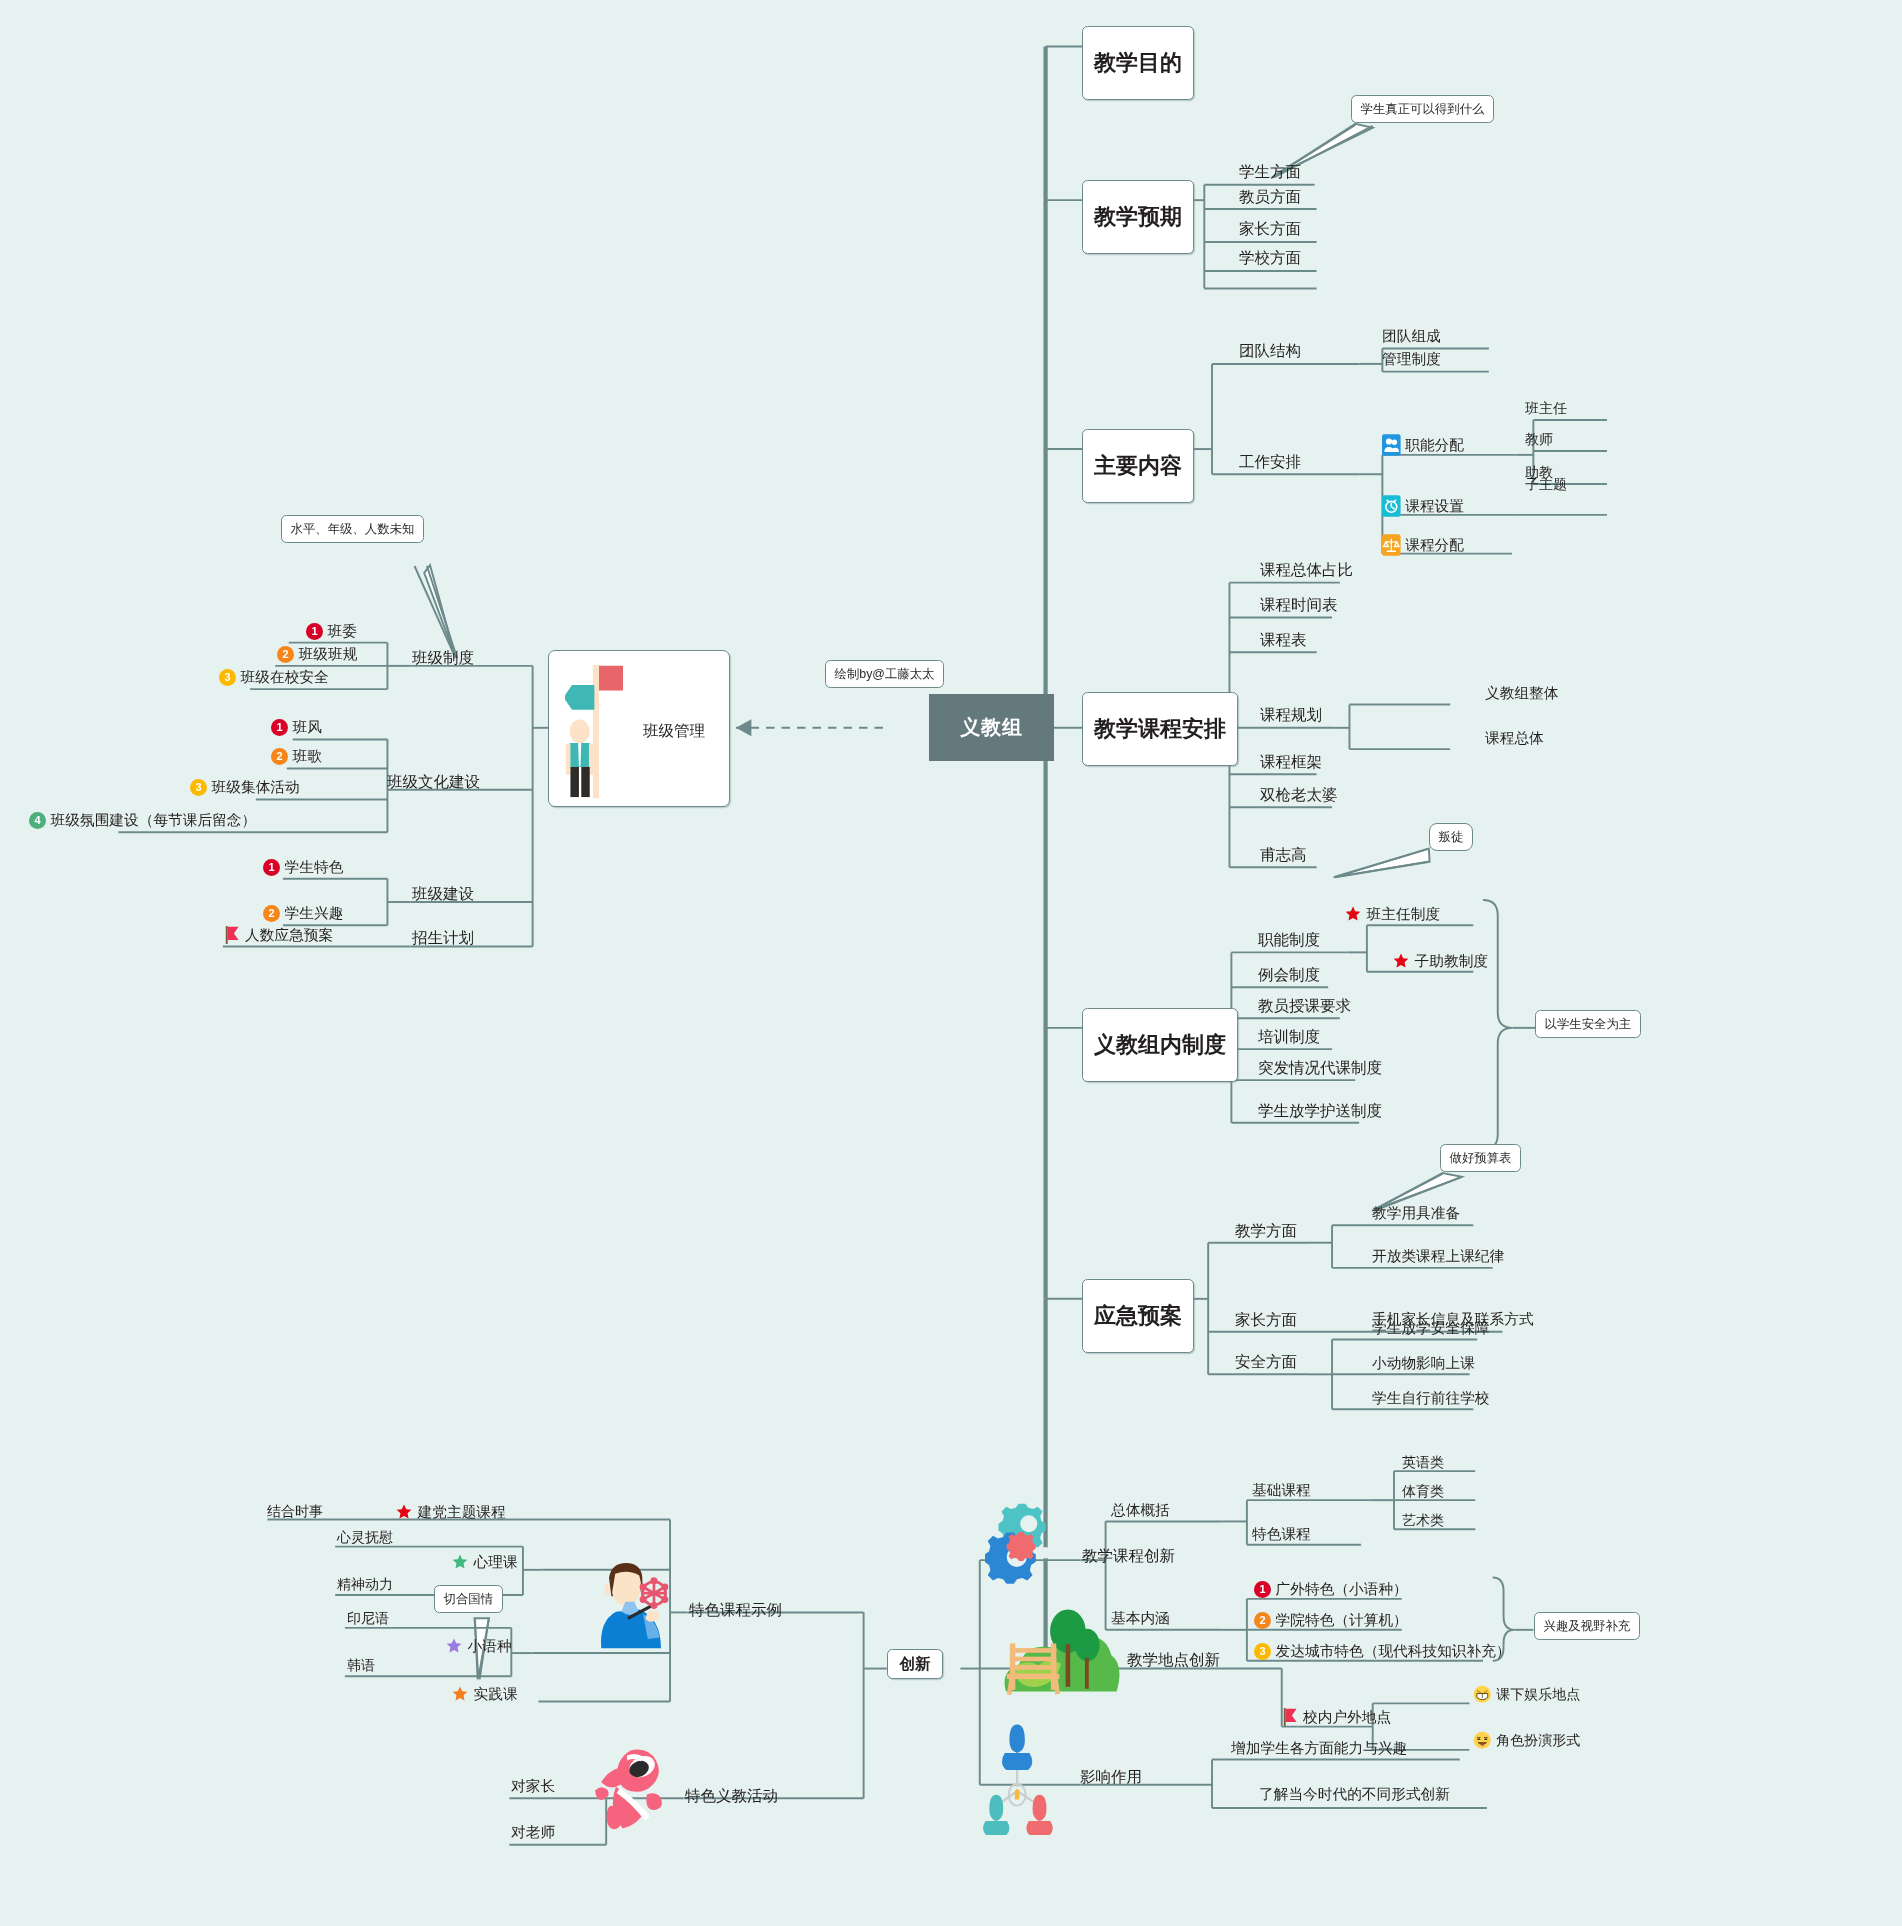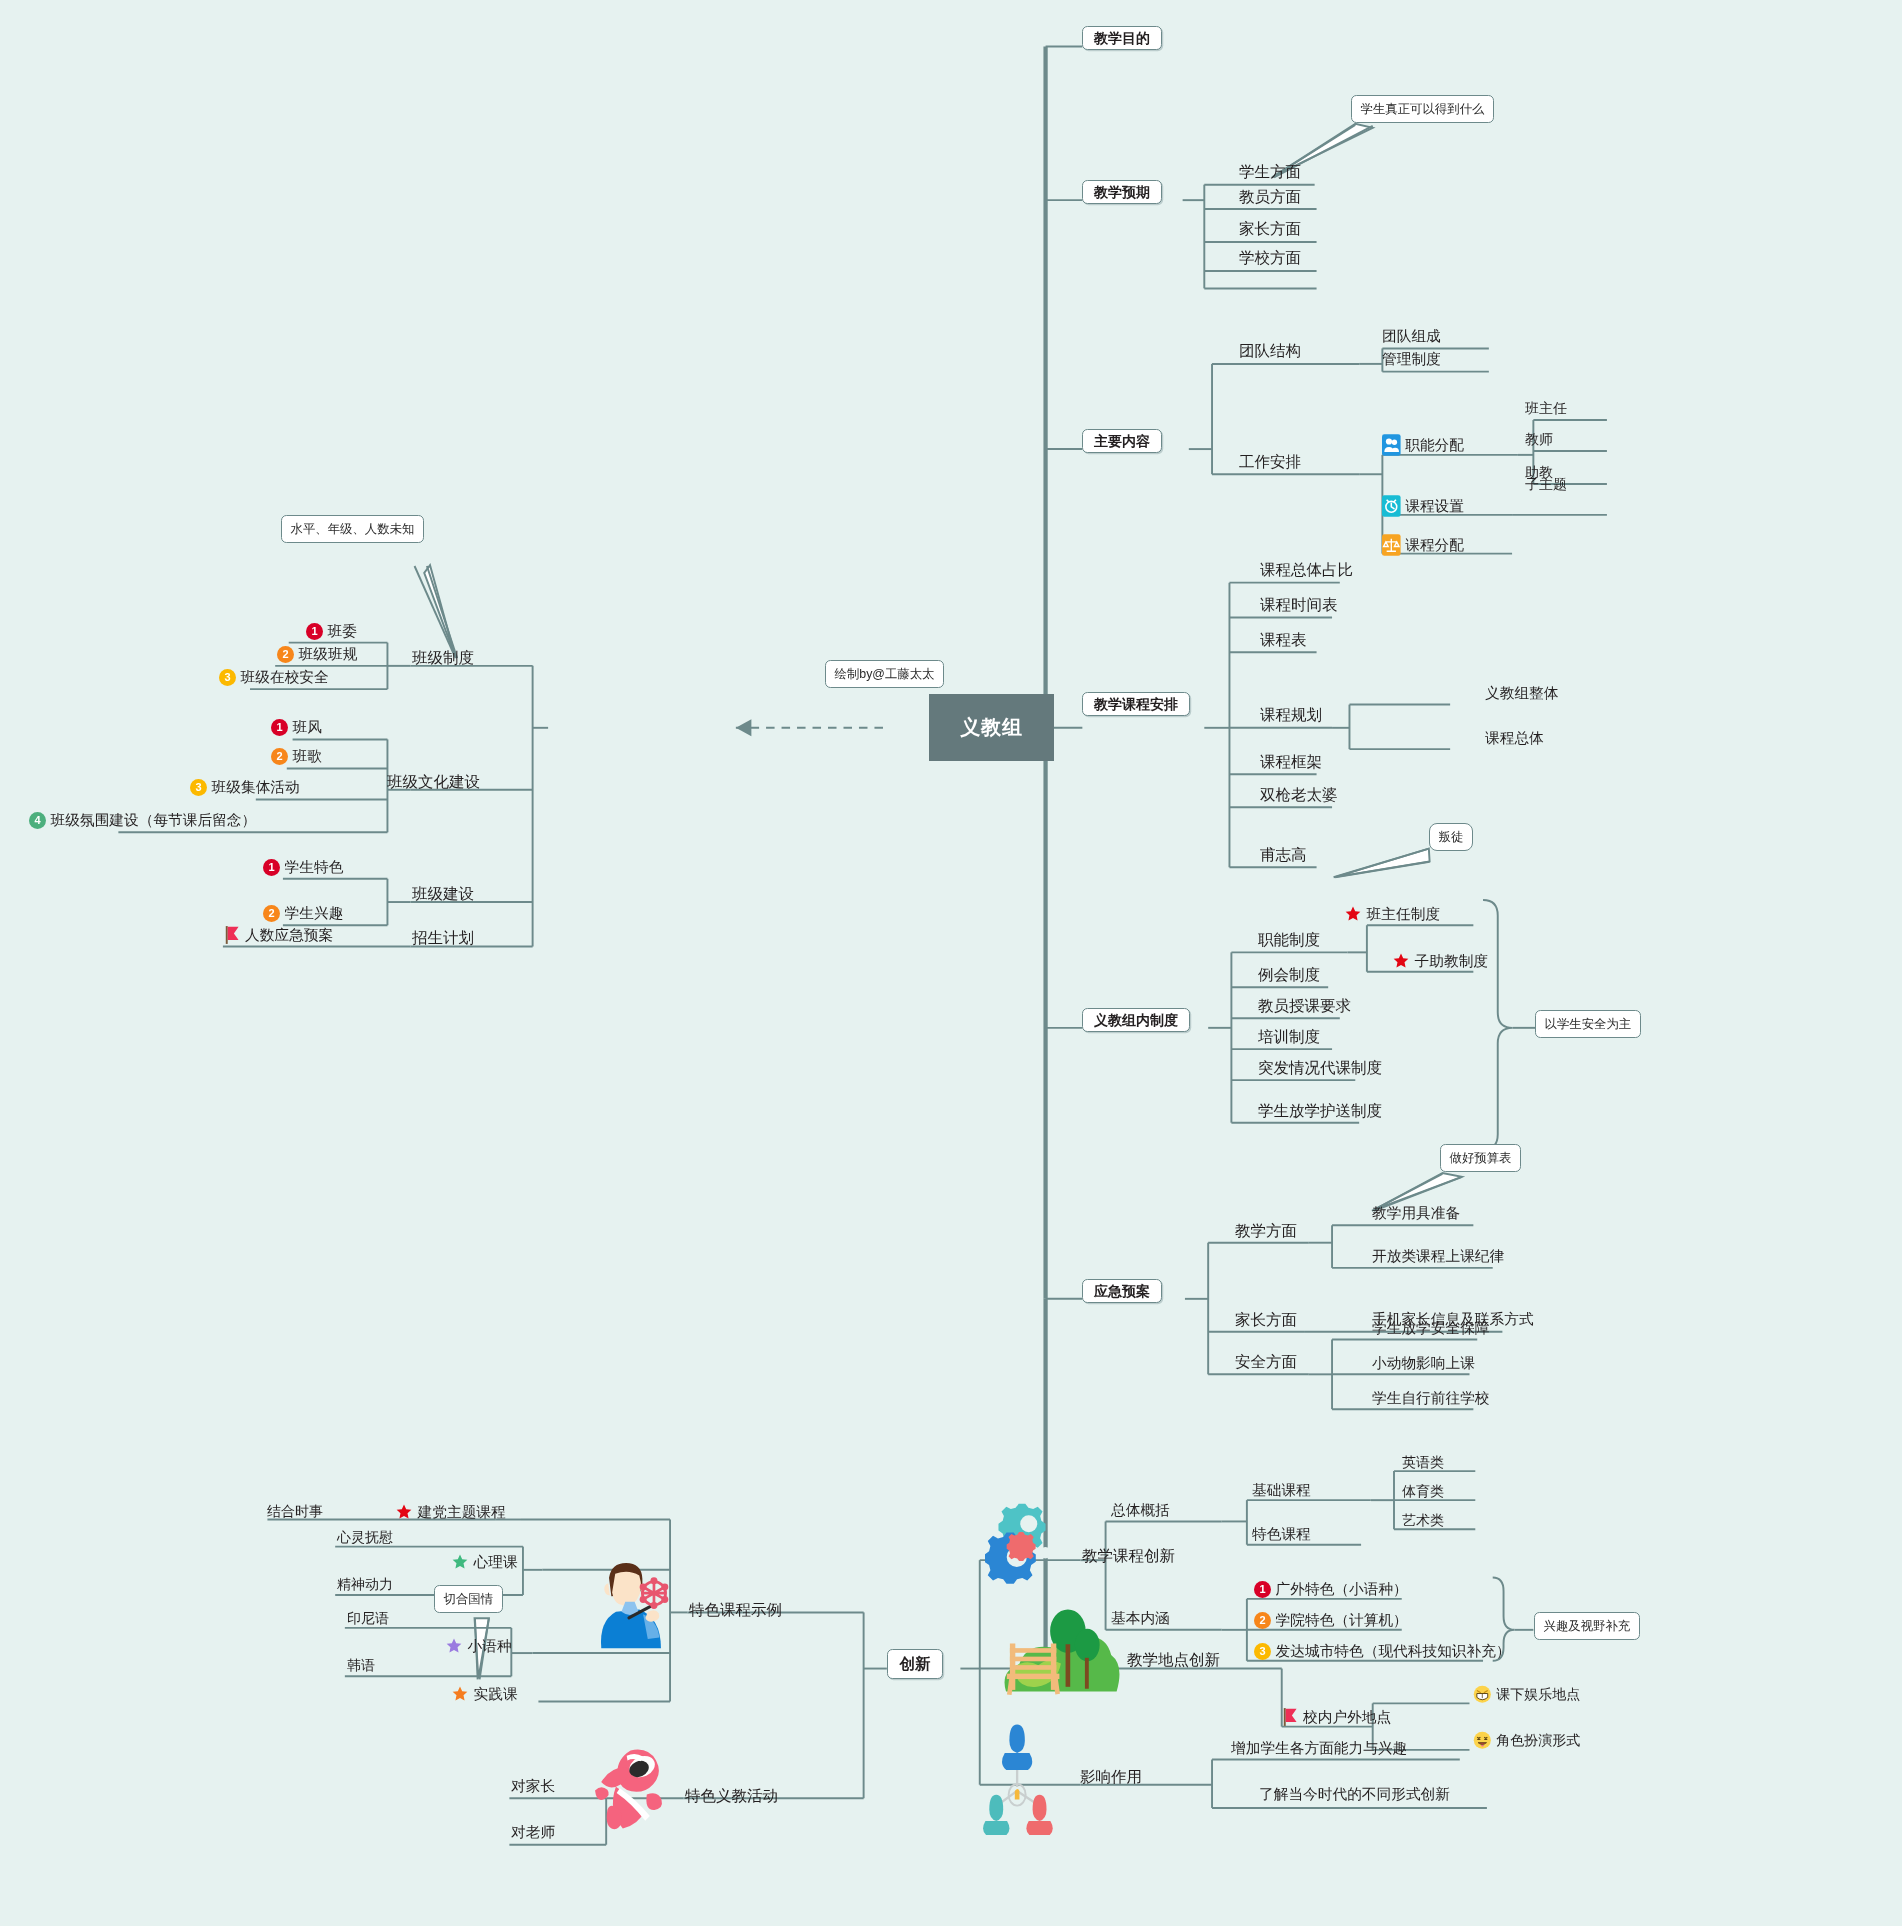--- a/index.html
+++ b/index.html
@@ -30,22 +30,22 @@
     color:#231f20;
     line-height:1;
     display:flex;
     align-items:center;
   }
   .lv1{            
     background:#ffffff;
     border:1.2px solid #6d8a8b;
     border-radius:5.4px;
     font-weight:bold;
-    font-size:14px;
-    padding:4px 11px;
+    font-size:22px;
+    padding:25px 11px;
     box-shadow:1.2px 1.2px 0 rgba(109,138,139,.35);
     justify-content:center;
   }
   .lv2{ font-size:15.5px; }
   .lv3{ font-size:14.7px; }
   .lv4{ font-size:14px; }
 
   .root{
     position:absolute;
     background:#64797c;
@@ -346,20 +346,36 @@
   </svg>
 
   <div class="root" style="left:885px; top:694px; width:125px; height:67px;">
     <span>义教组</span>
   </div>
 
   <div class="callout" style="left:825px; top:660px; width:auto;">
     <span>绘制by@工藤太太</span>
   </div>
 
+  <div class="imgbox" style="left:548px; top:650px; width:180px; height:155px;">
+    <svg class="pic" style="left:16.3px; top:7px;" width="58" height="141" viewBox="0 0 150 365">
+      <rect x="72" y="18" width="16" height="345" fill="#fce3c8"></rect>
+      <path d="M88,20 h78 l22,32 -22,32 h-78 z" fill="#e8656a"></path>
+      <path d="M72,62 h-58 l-22,32 22,32 h58 z" fill="#3fb8b5" transform="translate(4,8)"></path>
+      <ellipse cx="38" cy="190" rx="26" ry="31" fill="#fce3c8"></ellipse>
+      <path d="M12,220 h52 v62 h-52 z" fill="#3fb8b5"></path>
+      <path d="M34,220 h8 l-2,60 h-4 z" fill="#ffffff"></path>
+      <rect x="2" y="222" width="12" height="80" fill="#fce3c8"></rect>
+      <rect x="62" y="222" width="12" height="80" fill="#fce3c8"></rect>
+      <rect x="62" y="240" width="26" height="12" fill="#fce3c8"></rect>
+      <path d="M14,282 h22 v78 h-22 z" fill="#2f2b29"></path>
+      <path d="M42,282 h22 v78 h-22 z" fill="#2f2b29"></path>
+    </svg>
+    <span class="cap" style="left:94px; top:70px;">班级管理</span>
+  </div>
 
   <div class="node lv1" style="left:1082px; top:26px;">
     <span>教学目的</span>
   </div>
 
   <div class="node lv1" style="left:1082px; top:180px;">
     <span>教学预期</span>
   </div>
 
   <div class="node lv1" style="left:1082px; top:429px;">

